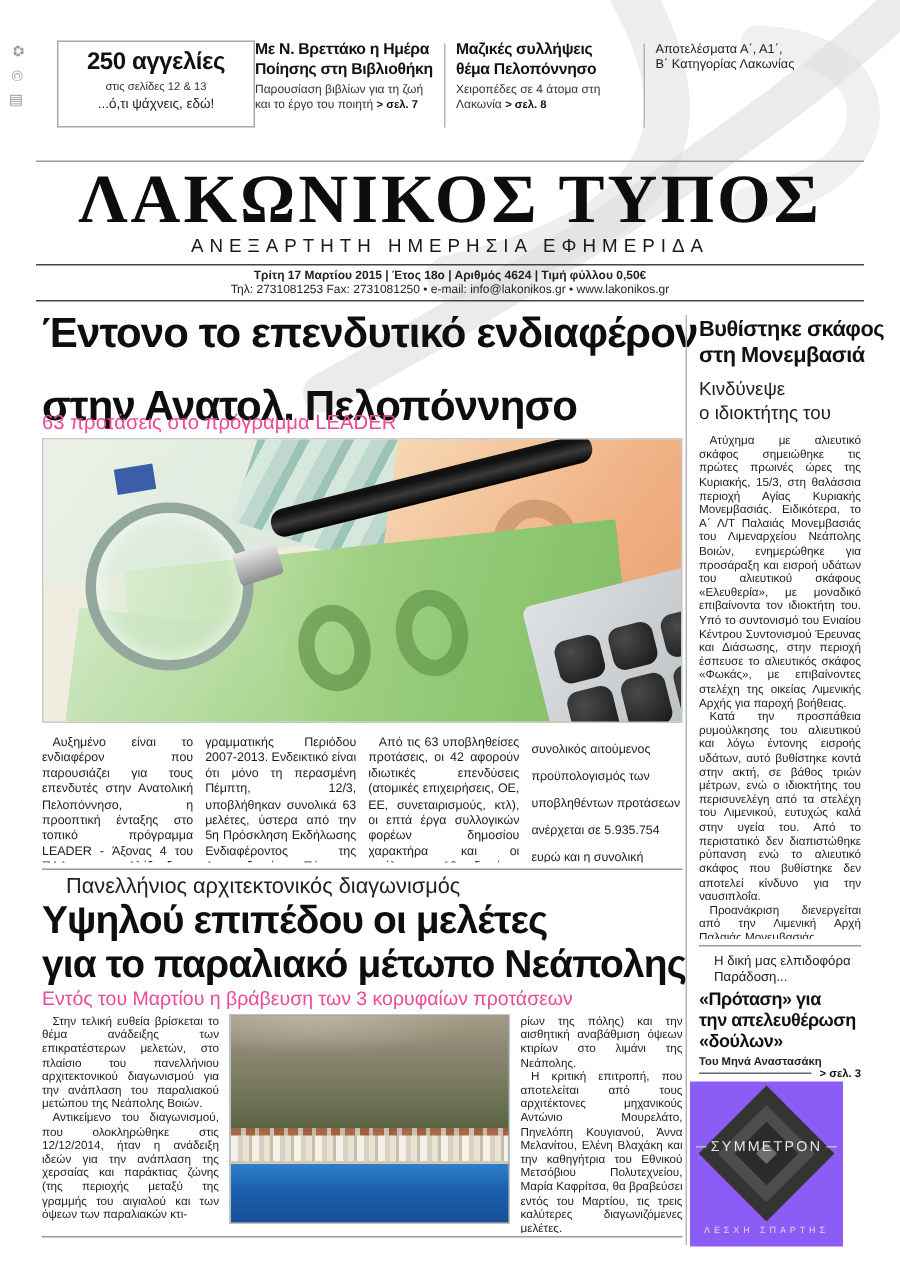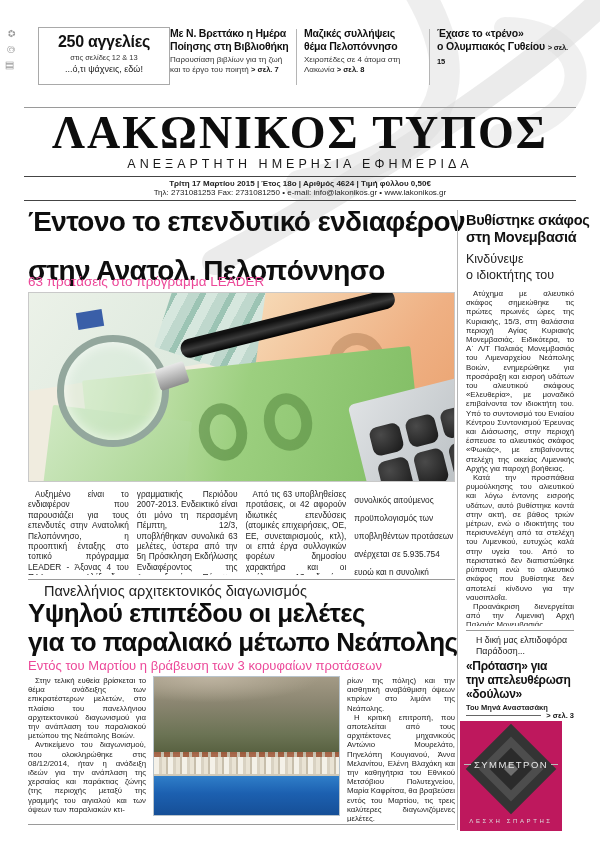--- a/index.html
+++ b/index.html
@@ -76,21 +76,21 @@
   .quay { position:absolute; left:0; right:0; top:70%; height:3%; background:#cfc9b8; }
   .sea { position:absolute; left:0; right:0; top:72%; bottom:0;
     background:linear-gradient(180deg,#2f7ec9 0%, #1c60b0 45%, #164f97 100%); }
 
   
   .intro-txt { font-size:8.8px; line-height:10.5px; color:#222; }
   .oph-line { font-size:12px; line-height:14.5px; font-weight:bold; letter-spacing:-0.3px; }
   .byline { font-size:7.5px; font-weight:bold; color:#222; }
   .pageline { display:flex; align-items:center; justify-content:space-between; }
   .pageline .ln { height:1px; background:#666; flex:1; margin-right:5px; }
-  .ad-box { background:#be185d; position:absolute; overflow:hidden; }
+  .ad-box { background:#8b5cf6; position:absolute; overflow:hidden; }
   .dmd { position:absolute; transform:rotate(45deg); }
   .ad-brand-row { position:absolute; left:4px; right:4px; display:flex; align-items:center; }
   .ad-brand-row .ln { height:1px; background:#bbb; flex:1; }
   .ad-brand { color:#e8e8e8; font-size:9.5px; letter-spacing:1.5px; padding:0 3px; }
   .ad-sub { position:absolute; left:0; right:0; bottom:7px; text-align:center;
     color:#dcdcdc; font-size:6px; letter-spacing:2.6px; }
 
   .edge-icons { position:absolute; left:2px; top:28px; width:18px; display:flex;
     flex-direction:column; gap:5px; align-items:center; color:#999; }
   .edge-icons span { font-size:10px; transform:rotate(90deg); display:block; }
@@ -128,22 +128,22 @@
 <div class="abs" style="left:304px; top:27px; width:118px;">
   <div class="teaser-title ml">Μαζικές συλλήψεις
 θέμα Πελοπόννησο</div>
   <div class="teaser-sub"><span>Χειροπέδες σε 4 άτομα στη Λακωνία
 </span><span class="pg">&gt; σελ. 8</span></div>
 </div>
 
 <div class="vrule" style="left:429px; top:29px; height:56px;"></div>
 
 <div class="abs" style="left:437px; top:27px; width:138px;">
-  <div class="teaser-title"><span class="ml">Έχασε το «τρένο»
-ο Ολυμπιακός Γυθείου </span><span class="pg">&gt; σελ. 15</span></div>
+  <div class="teaser-kicker ml">Αποτελέσματα Α΄, Α1΄,
+Β΄ Κατηγορίας Λακωνίας</div>
 </div>
 
 <div class="rule" style="left:24px; top:107px; width:552px;"></div>
 
 <div class="abs mast-title" style="top:106px; left:0;">ΛΑΚΩΝΙΚΟΣ ΤΥΠΟΣ</div>
 <div class="abs mast-sub" style="top:157px; left:0;">ΑΝΕΞΑΡΤΗΤΗ ΗΜΕΡΗΣΙΑ ΕΦΗΜΕΡΙΔΑ</div>
 <div class="rule dark" style="left:24px; top:176px; width:552px;"></div>
 <div class="abs mast-date" style="top:179px; left:0;">Τρίτη 17 Μαρτίου 2015 | Έτος 18ο | Αριθμός 4624 | Τιμή φύλλου 0,50€</div>
 <div class="abs mast-contact" style="top:188px; left:0;">Τηλ: 2731081253 Fax: 2731081250 • e-mail: info@lakonikos.gr • www.lakonikos.gr</div>
 <div class="rule dark" style="left:24px; top:200px; width:552px;"></div>
@@ -190,21 +190,21 @@
 <div class="rule" style="left:28px; top:579px; width:427px;"></div>
 
 <div class="abs kicker" style="left:44px; top:583px;">Πανελλήνιος αρχιτεκτονικός διαγωνισμός</div>
 <div class="abs h2line nowrap" style="left:28px; top:599px;">Υψηλού επιπέδου οι μελέτες</div>
 <div class="abs h2line nowrap" style="left:28px; top:628px;">για το παραλιακό μέτωπο Νεάπολης</div>
 <div class="abs subhead" style="left:28px; top:658px; font-size:13px;">Εντός του Μαρτίου η βράβευση των 3 κορυφαίων προτάσεων</div>
 
 <div class="abs" style="left:28px; top:676px; width:427px; height:146px; display:flex;justify-content:space-between;">
   <div style="width:118px; overflow:hidden;">
     <p class="bodytxt indent">Στην τελική ευθεία βρίσκεται το θέμα ανάδειξης των επικρατέστερων μελετών, στο πλαίσιο του πανελλήνιου αρχιτεκτονικού διαγωνισμού για την ανάπλαση του παραλιακού μετώπου της Νεάπολης Βοιών.</p>
-    <p class="bodytxt indent">Αντικείμενο του διαγωνισμού, που ολοκληρώθηκε στις 08/12/2014, ήταν η ανάδειξη ιδεών για την ανάπλαση της χερσαίας και παράκτιας ζώνης (της περιοχής μεταξύ της γραμμής του αιγιαλού και των όψεων των παραλιακών κτι-</p>
+    <p class="bodytxt indent">Αντικείμενο του διαγωνισμού, που ολοκληρώθηκε στις 12/12/2014, ήταν η ανάδειξη ιδεών για την ανάπλαση της χερσαίας και παράκτιας ζώνης (της περιοχής μεταξύ της γραμμής του αιγιαλού και των όψεων των παραλιακών κτι-</p>
   </div>
 
   <div class="photo-town" style="width:187px; height:140px; margin:0 7px; position:relative; flex:none;">
     <div class="mtn2"></div>
     <div class="ridge"></div>
     <div class="roofs"></div>
     <div class="townband" style="top:58%; height:12%;"></div>
     <div class="quay"></div>
     <div class="sea"></div>
   </div>

